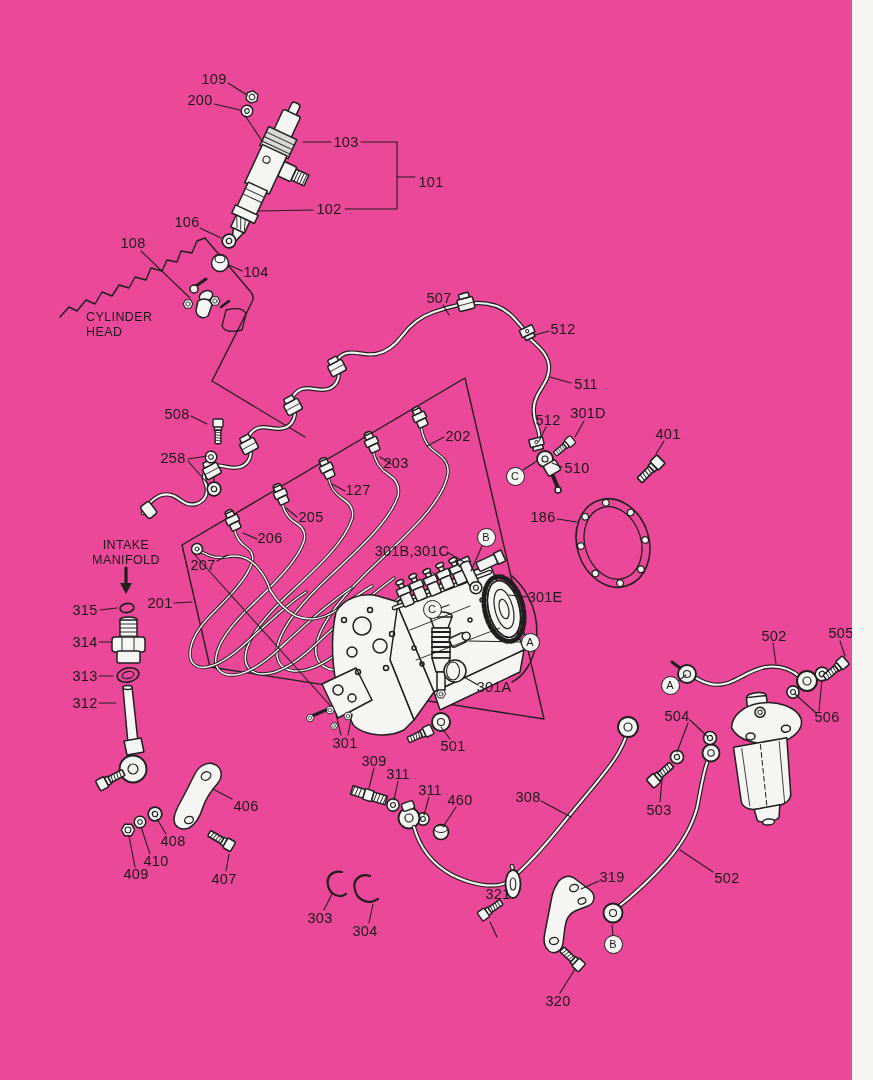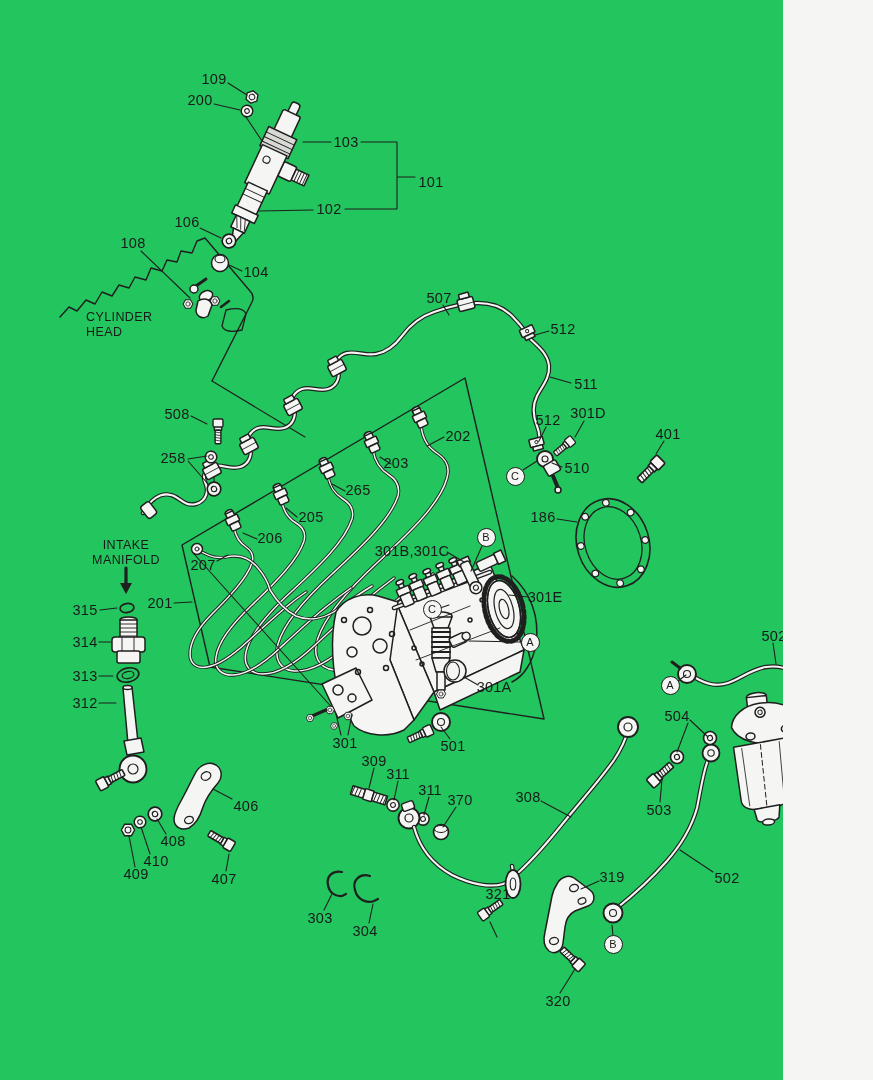--- a/index.html
+++ b/index.html
@@ -1,16 +1,16 @@
 <!DOCTYPE html>
 <html><head>
 <meta charset="utf-8">
 <style>
   html,body{margin:0;padding:0;background:#f5f5f3;}
-  .stage{position:relative;width:783px;height:1080px;background:#22c55e;overflow:hidden;
+  .stage{position:relative;width:852px;height:1080px;background:#ec4899;overflow:hidden;
          font-family:"Liberation Sans","DejaVu Sans",sans-serif;}
   svg.art{position:absolute;left:0;top:0;--bg:#f5f5f3;
           stroke:#1f1f1f;fill:none;stroke-width:1.5;stroke-linecap:round;stroke-linejoin:round;}
   .lbl{position:absolute;transform:translate(-50%,-50%);font-size:14.5px;color:#1a1a1a;
        white-space:nowrap;letter-spacing:.2px;}
   .cap{position:absolute;font-size:12.5px;color:#1a1a1a;letter-spacing:.4px;line-height:15px;}
   .cap.center{transform:translateX(-50%);text-align:center;}
   .mk{position:absolute;width:17px;height:17px;margin-left:-9.5px;margin-top:-9.5px;
       border:1.5px solid #1f1f1f;border-radius:50%;background:#f5f5f3;
       font-size:11px;line-height:16px;text-align:center;color:#1a1a1a;}
@@ -465,42 +465,42 @@
   <span class="lbl" style="left:586px;top:384px">511</span>
   <span class="lbl" style="left:548px;top:420px">512</span>
   <span class="lbl" style="left:588px;top:413px">301D</span>
   <span class="lbl" style="left:577px;top:468px">510</span>
   <span class="lbl" style="left:668px;top:434px">401</span>
   <span class="lbl" style="left:543px;top:517px">186</span>
   <span class="lbl" style="left:177px;top:414px">508</span>
   <span class="lbl" style="left:173px;top:458px">258</span>
   <span class="lbl" style="left:458px;top:436px">202</span>
   <span class="lbl" style="left:396px;top:463px">203</span>
-  <span class="lbl" style="left:358px;top:490px">265</span>
+  <span class="lbl" style="left:358px;top:490px">127</span>
   <span class="lbl" style="left:311px;top:517px">205</span>
   <span class="lbl" style="left:270px;top:538px">206</span>
   <span class="lbl" style="left:203px;top:565px">207</span>
   <span class="lbl" style="left:412px;top:551px">301B,301C</span>
   <span class="lbl" style="left:160px;top:603px">201</span>
   <div class="cap center" style="left:126px;top:538px">
     <div>INTAKE</div>
       <div>MANIFOLD</div>
   </div>
   <span class="lbl" style="left:85px;top:610px">315</span>
   <span class="lbl" style="left:85px;top:642px">314</span>
   <span class="lbl" style="left:85px;top:676px">313</span>
   <span class="lbl" style="left:85px;top:703px">312</span>
   <span class="lbl" style="left:545px;top:597px">301E</span>
   <span class="lbl" style="left:494px;top:687px">301A</span>
   <span class="lbl" style="left:345px;top:743px">301</span>
   <span class="lbl" style="left:453px;top:746px">501</span>
   <span class="lbl" style="left:374px;top:761px">309</span>
   <span class="lbl" style="left:398px;top:774px">311</span>
   <span class="lbl" style="left:430px;top:790px">311</span>
-  <span class="lbl" style="left:460px;top:800px">370</span>
+  <span class="lbl" style="left:460px;top:800px">460</span>
   <span class="lbl" style="left:528px;top:797px">308</span>
   <span class="lbl" style="left:246px;top:806px">406</span>
   <span class="lbl" style="left:173px;top:841px">408</span>
   <span class="lbl" style="left:156px;top:861px">410</span>
   <span class="lbl" style="left:136px;top:874px">409</span>
   <span class="lbl" style="left:224px;top:879px">407</span>
   <span class="lbl" style="left:774px;top:636px">502</span>
   <span class="lbl" style="left:841px;top:633px">505</span>
   <span class="lbl" style="left:677px;top:716px">504</span>
   <span class="lbl" style="left:827px;top:717px">506</span>

